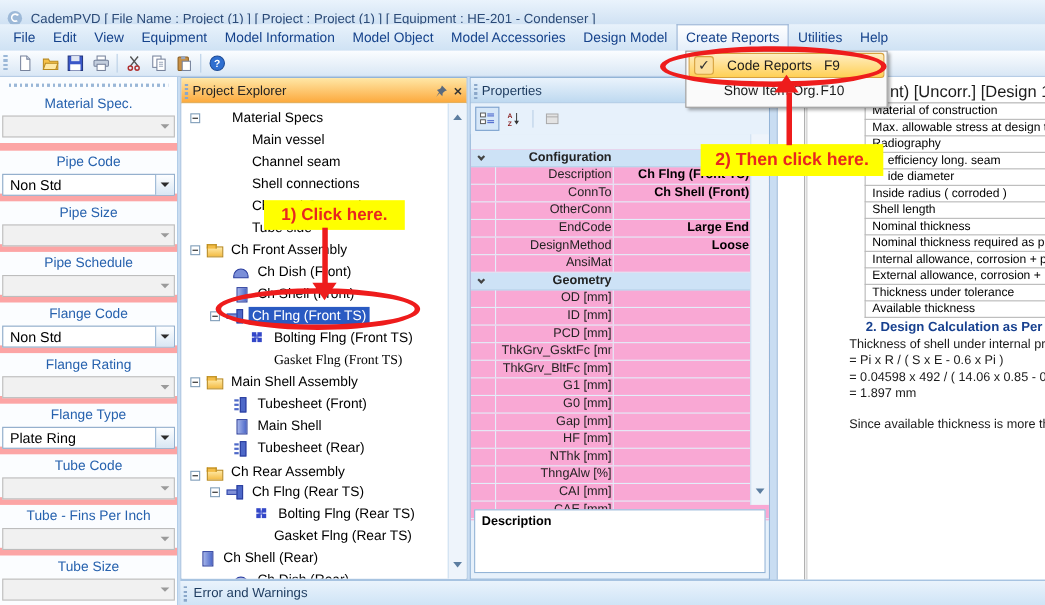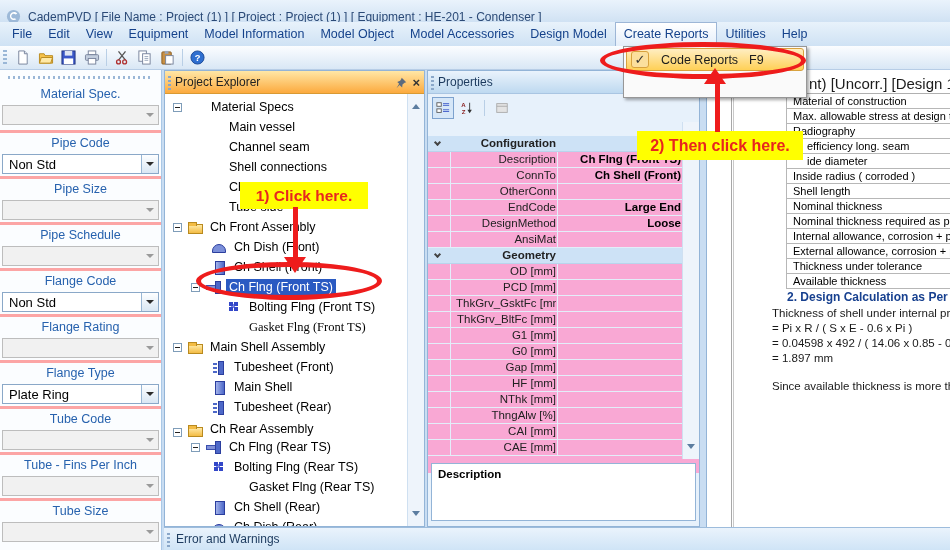--- a/index.html
+++ b/index.html
@@ -32,21 +32,21 @@
   
   .hgrip { position:absolute; left:3px; top:5px; width:3px; height:14px;
     background:repeating-linear-gradient(180deg,#8aa7c9 0 2px,transparent 2px 4px); }
 
   
   .sidebar { position:absolute; left:0; top:70px; width:162px; height:480px;
     background:#fbfdff; border-right:1px solid #aac8e6; padding-top:14px; }
   .sidebar .sgrip { position:absolute; top:6px; left:8px; right:8px; height:3px;
     background:repeating-linear-gradient(90deg,#9ab7d7 0 2px,transparent 2px 5px); }
   .fgroup { height:46px; padding-top:2px; }
-  .fgroup + .fgroup { border-top:3px solid #fca5a5; }
+  .fgroup + .fgroup { border-top:7px solid #fca5a5; }
   .flabel { text-align:center; font-size:12.5px; color:#2762ae; height:17px; line-height:17px; }
   .combo { position:relative; height:20px; margin:2px 2px 0 2px; background:#fff;
     border:1px solid #8aa8c8; font-size:13px; color:#000; }
   .combo .cval { display:block; padding:2px 20px 0 6px; line-height:16px; white-space:nowrap; overflow:hidden; }
   .combo .cbtn { position:absolute; right:0; top:0; bottom:0; width:17px;
     border-left:1px solid #98b6d4; background:linear-gradient(#fdfeff,#d9e7f4);
     display:flex; align-items:center; justify-content:center; }
   .tri-dn { width:0; height:0; border-left:4px solid transparent; border-right:4px solid transparent; border-top:4px solid #2b2b2b; }
   .fgroup.disabled .combo { background:#f1f1f1; border-color:#bdbdbd; }
   .fgroup.disabled .cbtn { border-left:none; background:transparent; }
@@ -446,31 +446,31 @@
           <span class="ticon ic-folder"></span>
           <span class="tlabel">Ch Rear Assembly</span>
         </div>
         <div class="trow" style="padding-left: 26px;">
           <span class="exp">
             <i></i>
           </span>
           <span class="ticon ic-flange"></span>
           <span class="tlabel">Ch Flng (Rear TS)</span>
         </div>
-        <div class="trow" style="padding-left: 31px;">
+        <div class="trow" style="padding-left: 50px;">
           <span class="exp" style="visibility: hidden;"></span>
           <span class="ticon ic-bolts"></span>
           <span class="tlabel">Bolting Flng (Rear TS)</span>
         </div>
         <div class="trow" style="padding-left: 46px;">
           <span class="exp" style="visibility: hidden;"></span>
           <span class="ticon"></span>
           <span class="tlabel">Gasket Flng (Rear TS)</span>
         </div>
-        <div class="trow" style="padding-left: 31px;">
+        <div class="trow" style="">
           <span class="exp" style="visibility: hidden;"></span>
           <span class="ticon ic-shell"></span>
           <span class="tlabel">Ch Shell (Rear)</span>
         </div>
         <div class="trow" style="padding-left: 31px;">
           <span class="exp" style="visibility: hidden;"></span>
           <span class="ticon ic-dish"></span>
           <span class="tlabel">Ch Dish (Rear)</span>
         </div>
       </div>
@@ -551,20 +551,25 @@
           <span class="plbl">Geometry</span>
           <span class="pval"></span>
         </div>
         <div class="prow">
 
           <span class="plbl">OD [mm]</span>
           <span class="pval"></span>
         </div>
         <div class="prow">
 
+          <span class="plbl">ID [mm]</span>
+          <span class="pval"></span>
+        </div>
+        <div class="prow">
+
           <span class="plbl">PCD [mm]</span>
           <span class="pval"></span>
         </div>
         <div class="prow">
 
           <span class="plbl">ThkGrv_GsktFc [mm]</span>
           <span class="pval"></span>
         </div>
         <div class="prow">
 
@@ -682,20 +687,25 @@
     <span>Error and Warnings</span>
   </div>
 
   <div class="dropdown">
 
   <div class="mditem checked">
         <span class="mdcheck">✓</span>
         <span class="mdlabel">Code Reports</span>
         <span class="mdshort">F9</span>
       </div>
+      <div class="mditem">
+
+        <span class="mdlabel">Show Item Org.</span>
+        <span class="mdshort">F10</span>
+      </div>
     </div>
 
   <div class="ann ann1">1) Click here.</div>
   <div class="ann ann2">2) Then click here.</div>
   <div class="redcircle rc1"></div>
   <div class="redcircle rc2"></div>
   <div class="arrowline al1"></div>
   <div class="arrowhead ah1"></div>
   <div class="arrowline al2"></div>
   <div class="arrowhead ah2"></div>

